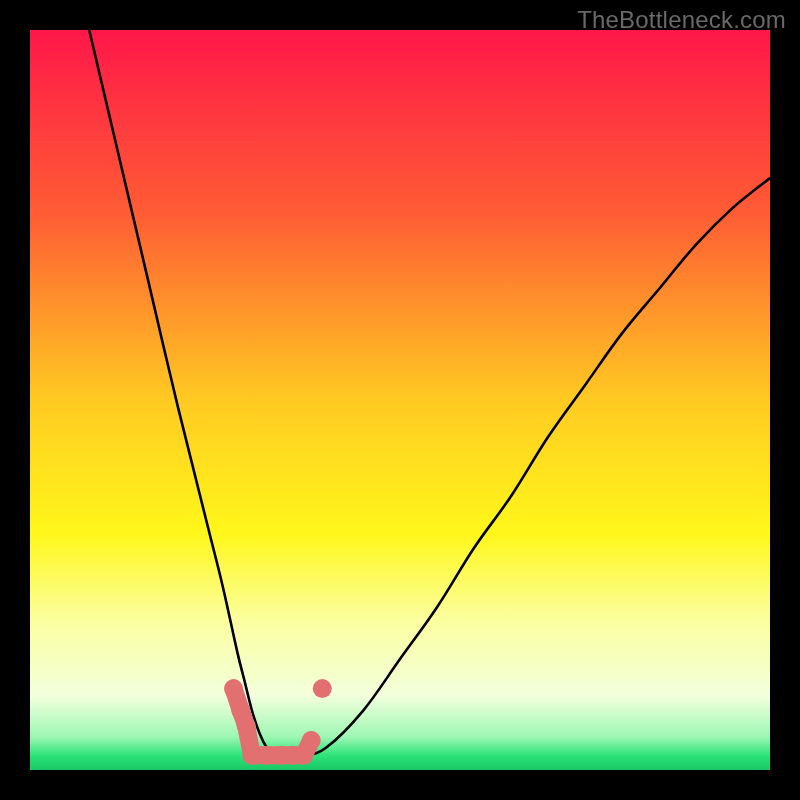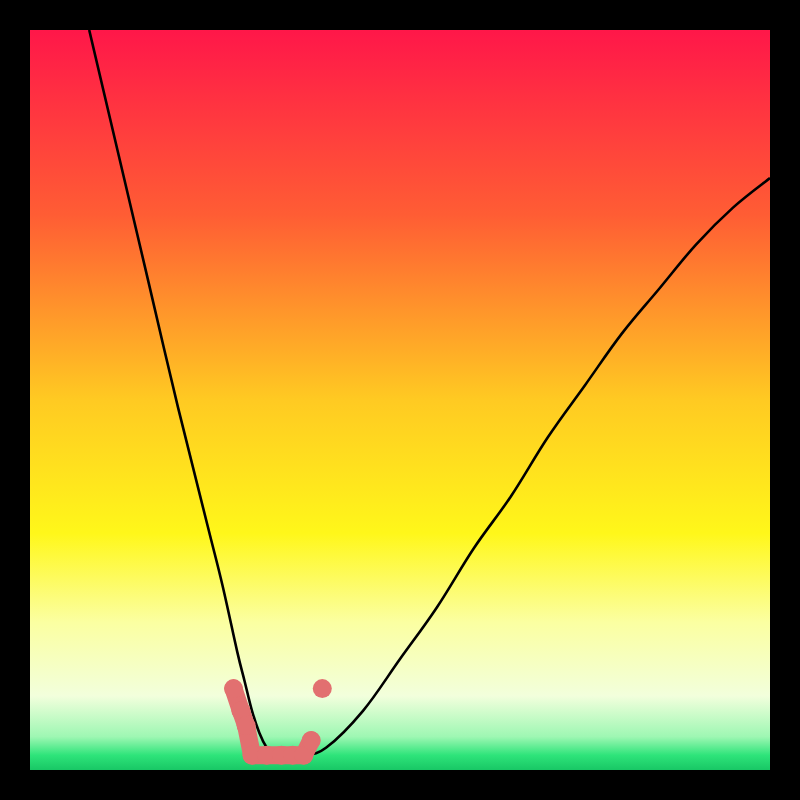--- a/index.html
+++ b/index.html
@@ -57,20 +57,21 @@
     stroke: #e27070;
     stroke-width: 18;
     stroke-linecap: round;
     fill: none;
   }
 </style>
 </head>
 <body>
 
 <div class="frame">
+  <div class="watermark">TheBottleneck.com</div>
 
   <div class="plot-area">
     <svg class="gradient-bg" viewBox="0 0 740 740" preserveAspectRatio="none">
       <defs>
         <linearGradient id="bg-grad" x1="0" y1="0" x2="0" y2="1">
             <stop offset="0%" stop-color="#ff1749"></stop>
             <stop offset="25%" stop-color="#ff5d34"></stop>
             <stop offset="50%" stop-color="#ffca22"></stop>
             <stop offset="68%" stop-color="#fff71a"></stop>
             <stop offset="80%" stop-color="#fbffa1"></stop>

